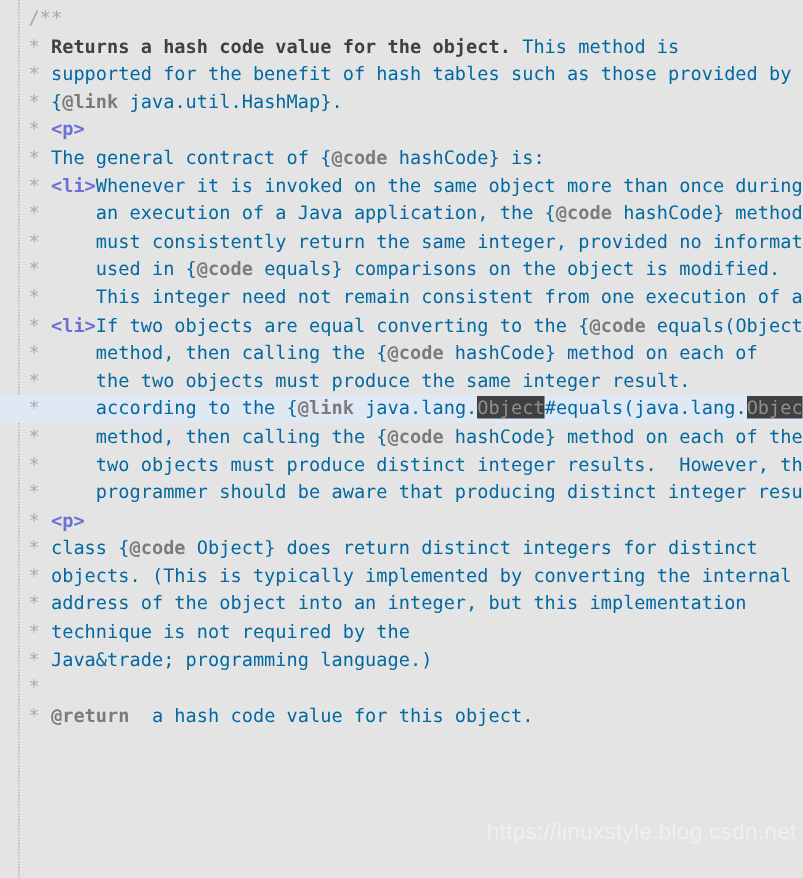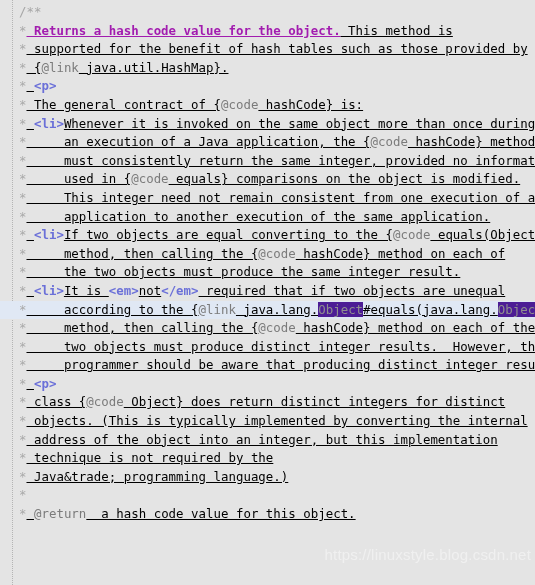--- a/index.html
+++ b/index.html
@@ -45,27 +45,27 @@
     font-size: 12.4px;
     letter-spacing: 0.02px;
     padding-left: 19px;
     color: #9a9a9a;
   }
   .line.hl {
     background: #e0e8f4;
   }
 
   
-  .c        { color: #000000; text-decoration: underline; }             
+  .c        { color: #0369a1; }             
   .cs       { color: #a9a9a9; }             
   .cdelim   { color: #a6a6a6; }             
   .tag      { color: #6b70d8; font-weight: bold; }   
-  .doctag   { color: #7b7b7b; font-weight: normal; }   
-  .bold     { color: #a21caf; font-weight: bold; text-decoration: underline; }   
-  .hlw      { background: #4c1d95; color: #8f8f8f; }
+  .doctag   { color: #7b7b7b; font-weight: bold; }   
+  .bold     { color: #404040; font-weight: bold; }   
+  .hlw      { background: #404040; color: #8f8f8f; }
 
   #watermark {
     position: absolute;
     right: 4px;
     bottom: 22px;
     z-index: 3;
     font-family: "Liberation Sans", sans-serif;
     font-size: 15px;
     color: #f0f0f0;
     letter-spacing: 0.2px;
@@ -98,29 +98,27 @@
     <div class="line"><span class="cs">*</span><span class="c"> </span><span class="tag">&lt;li&gt;</span><span class="c">Whenever it is invoked on the same object more than once during</span></div>
 
     <div class="line"><span class="cs">*</span><span class="c">     an execution of a Java application, the {</span><span class="doctag">@code</span><span class="c"> hashCode} method</span></div>
 
     <div class="line"><span class="cs">*</span><span class="c">     must consistently return the same integer, provided no information</span></div>
 
     <div class="line"><span class="cs">*</span><span class="c">     used in {</span><span class="doctag">@code</span><span class="c"> equals} comparisons on the object is modified.</span></div>
 
     <div class="line"><span class="cs">*</span><span class="c">     This integer need not remain consistent from one execution of an</span></div>
 
-    <div class="line"><span class="cs">*</span><span class="c">     application to another execution of the same application.</span></div>
 
     <div class="line"><span class="cs">*</span><span class="c"> </span><span class="tag">&lt;li&gt;</span><span class="c">If two objects are equal converting to the {</span><span class="doctag">@code</span><span class="c"> equals(Object)}</span></div>
 
     <div class="line"><span class="cs">*</span><span class="c">     method, then calling the {</span><span class="doctag">@code</span><span class="c"> hashCode} method on each of</span></div>
 
     <div class="line"><span class="cs">*</span><span class="c">     the two objects must produce the same integer result.</span></div>
 
-    <div class="line"><span class="cs">*</span><span class="c"> </span><span class="tag">&lt;li&gt;</span><span class="c">It is </span><span class="tag">&lt;em&gt;</span><span class="c">not</span><span class="tag">&lt;/em&gt;</span><span class="c"> required that if two objects are unequal</span></div>
 
     <div class="line hl"><span class="cs">*</span><span class="c">     according to the {</span><span class="doctag">@link</span><span class="c"> java.lang.</span><span class="hlw">Object</span><span class="c">#equals(java.lang.</span><span class="hlw">Object</span></div>
 
     <div class="line"><span class="cs">*</span><span class="c">     method, then calling the {</span><span class="doctag">@code</span><span class="c"> hashCode} method on each of the</span></div>
 
     <div class="line"><span class="cs">*</span><span class="c">     two objects must produce distinct integer results.  However, the</span></div>
 
     <div class="line"><span class="cs">*</span><span class="c">     programmer should be aware that producing distinct integer results</span></div>
 
 

